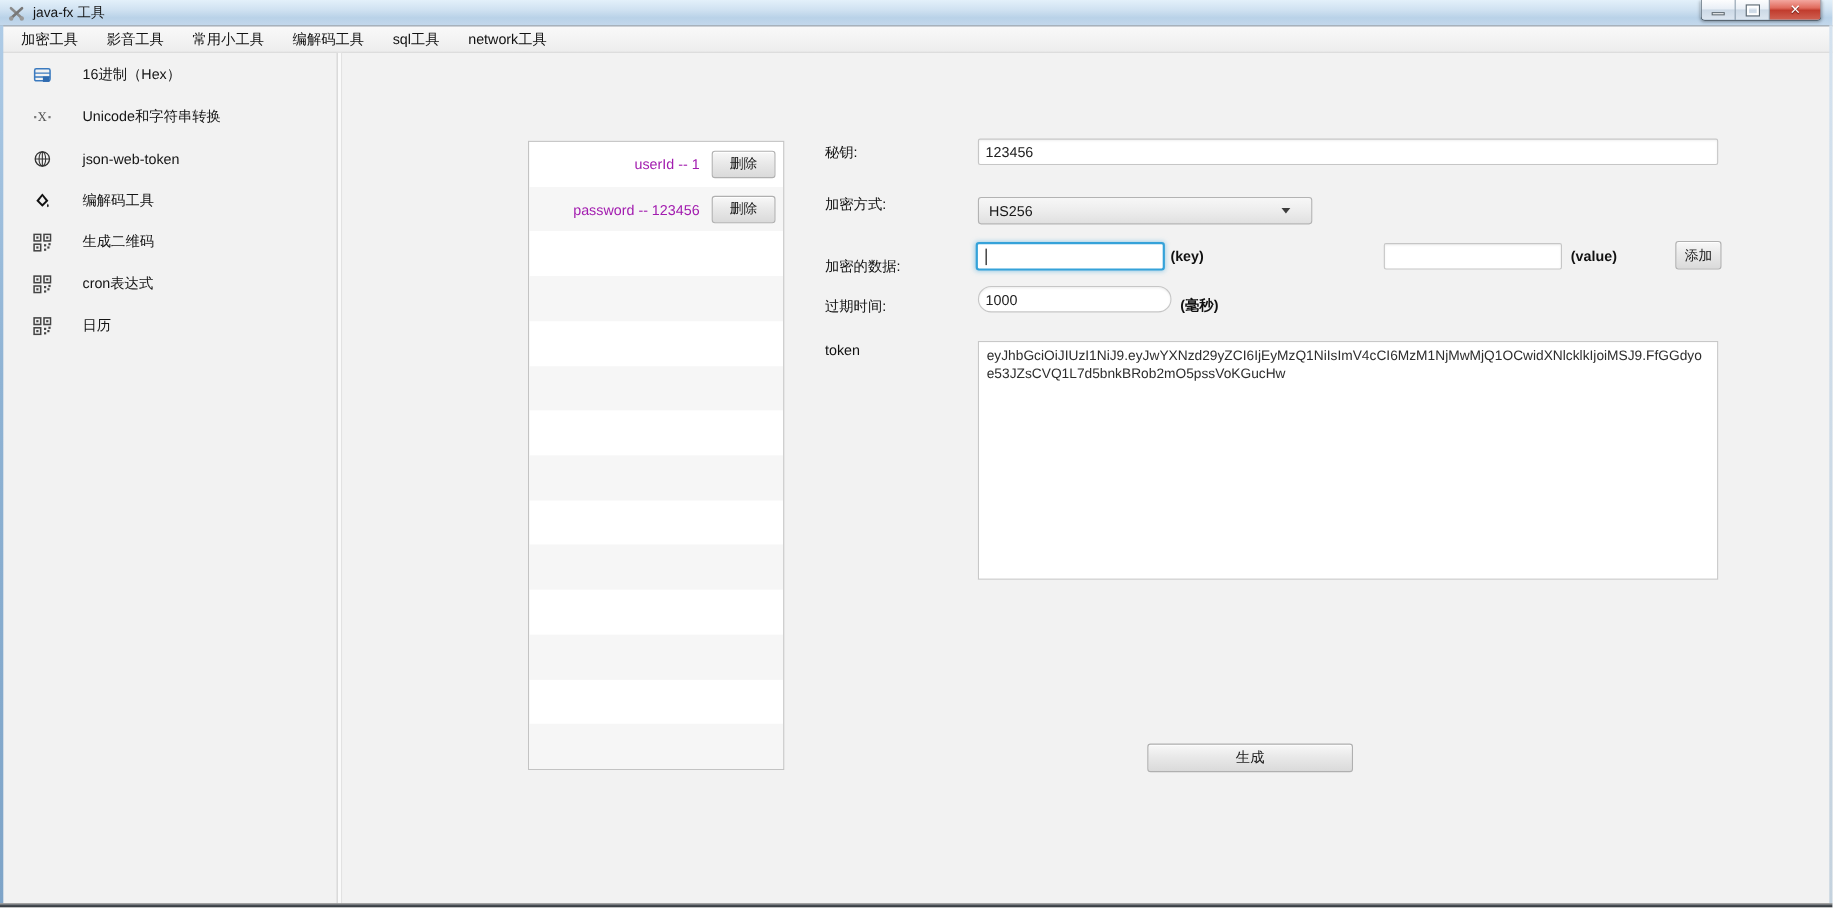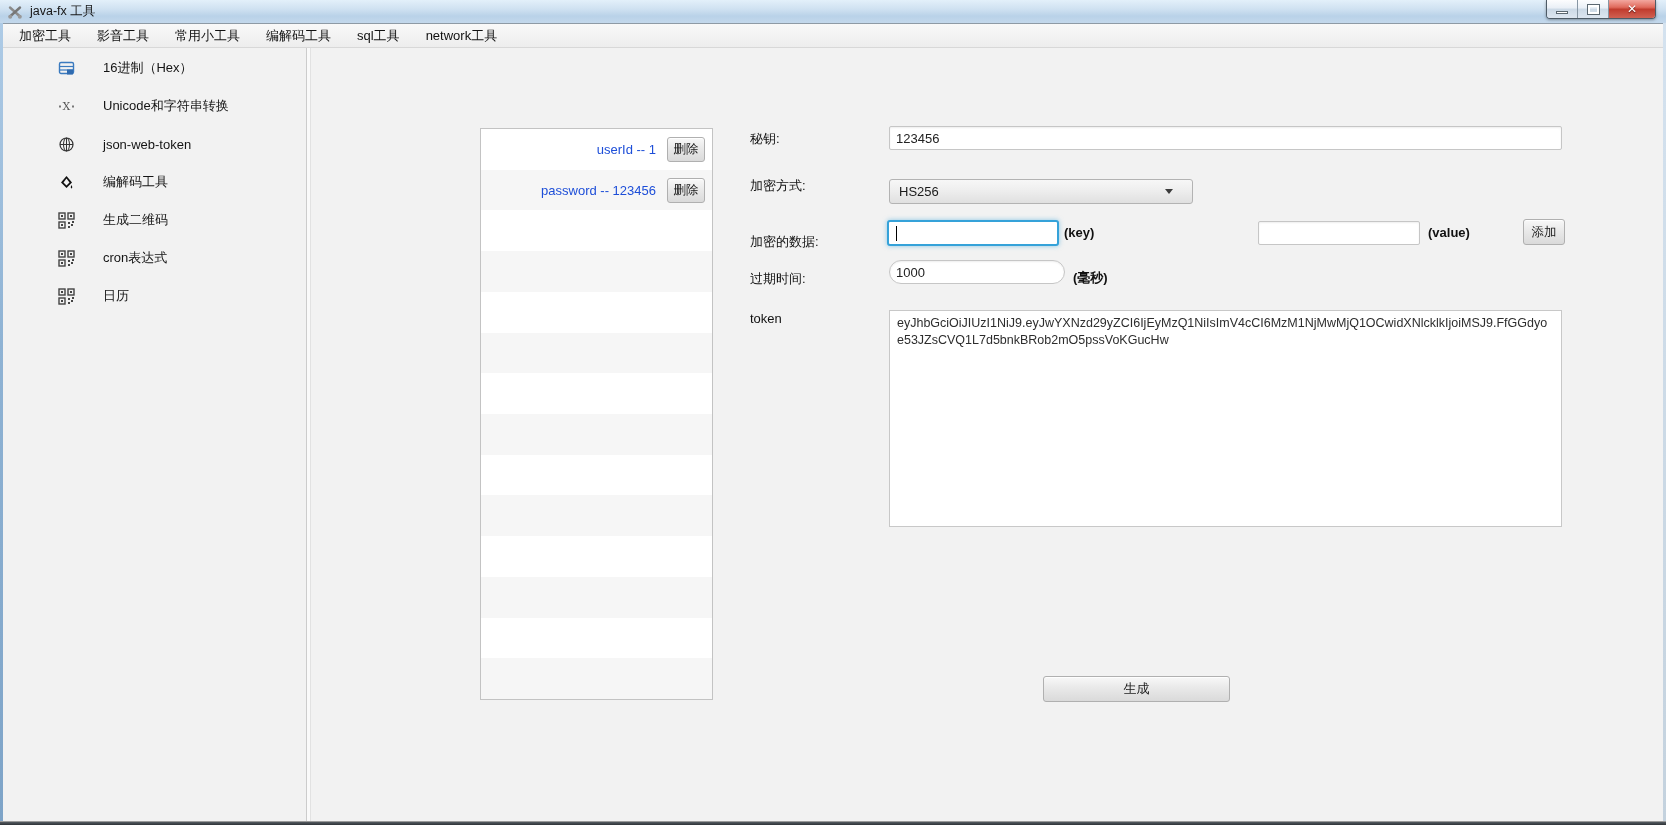--- a/index.html
+++ b/index.html
@@ -50,48 +50,48 @@
   .right-border {
     position:absolute; right:0; top:23px; width:3px; height:799px;
     background:linear-gradient(180deg,#d4e2ef,#c4d2de);
   }
   .bottom-border {
     position:absolute; left:0; bottom:0; width:1666px; height:4px;
     border-top:1px solid #9a9a9a; background:linear-gradient(180deg,#555b61,#2e3338);
   }
 
   
-  .sidebar { position:absolute; left:3px; top:49px; width:303px; height:773px; background:#f2f2f2;margin-left:28px; }
+  .sidebar { position:absolute; left:3px; top:49px; width:303px; height:773px; background:#f2f2f2; }
   .side-item { display:flex; align-items:center; height:38px; padding-left:27px; cursor:default; }
   .side-item .icon { width:17px; height:17px; flex:none; display:flex; align-items:center; justify-content:center; }
   .side-item .label { margin-left:28px; font-size:13px; color:#141414; }
 
   .v-sep {
     position:absolute; left:306px; top:48px; width:5px; height:774px;
     background:#fafafa; border-left:1px solid #cccccc; border-right:1px solid #e2e2e2;
   }
 
   
   .claims-list {
     position:absolute; left:480px; top:128px; width:233px; height:572px;
     background:#fff; border:1px solid #c3c3c3; display:flex; flex-direction:column; overflow:hidden;
   }
   .list-row { height:40.72px; flex:none; display:flex; align-items:center; justify-content:flex-end; padding-right:7px; }
   .list-row:nth-child(even) { background:#f6f6f6; }
-  .claim-text { font-size:13px; color:#1d4ed8; margin-right:11px; }
+  .claim-text { font-size:13px; color:#a21caf; margin-right:11px; }
 
   
   .jfx-btn {
     display:flex; align-items:center; justify-content:center;
     background:linear-gradient(180deg,#f8f8f8,#e9e9e9 45%,#dadada);
     border:1px solid #b0b0b0; border-radius:3px;
     font-size:12.5px; color:#1a1a1a; cursor:default;
     box-shadow:inset 0 1px 0 rgba(255,255,255,.8);
   }
-  .del-btn { width:38px; height:25px; }
+  .del-btn { width:58px; height:25px; }
 
   .form-label { position:absolute; font-size:13px; color:#111; }
   .hint-label { position:absolute; font-size:13px; color:#111;font-weight:bold; }
 
   .jfx-input {
     position:absolute; background:#fff; border:1px solid #c6c6c6; border-radius:2px;
     padding:0 6px; font-size:13px; color:#222; font-family:inherit;
     box-shadow:inset 0 1px 2px rgba(0,0,0,.07); outline:none;
   }
   .jfx-input.focused {

